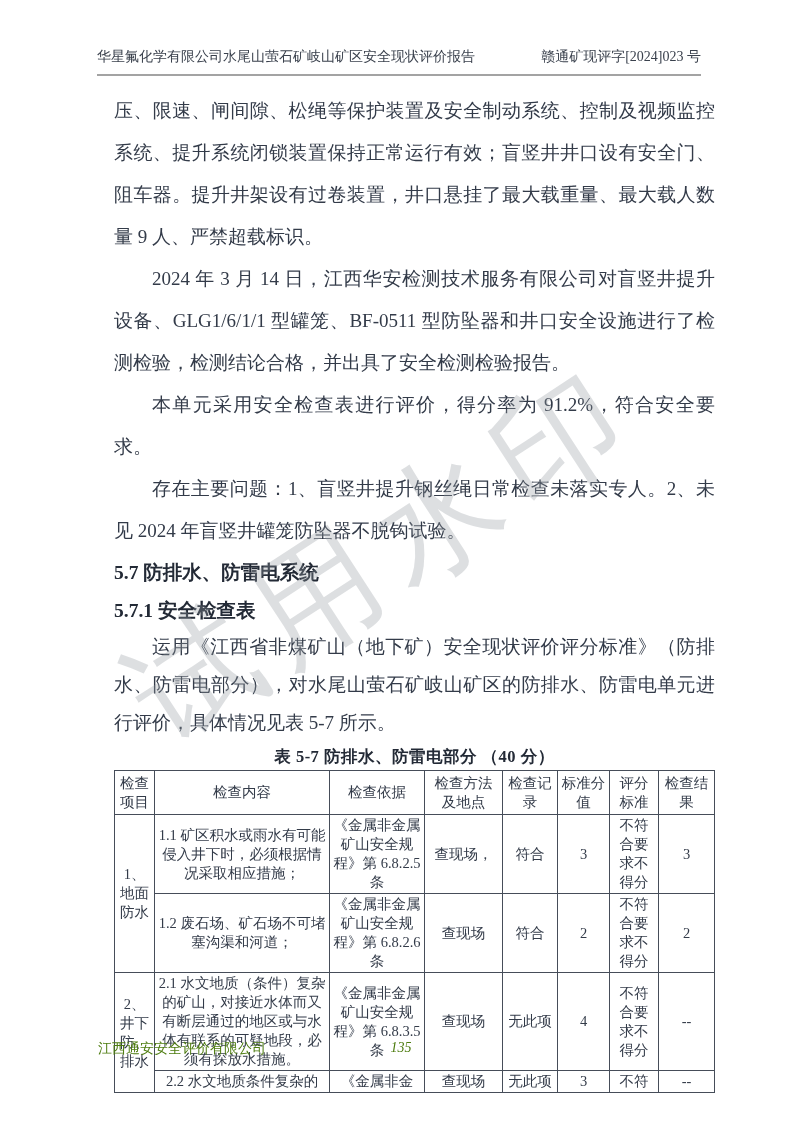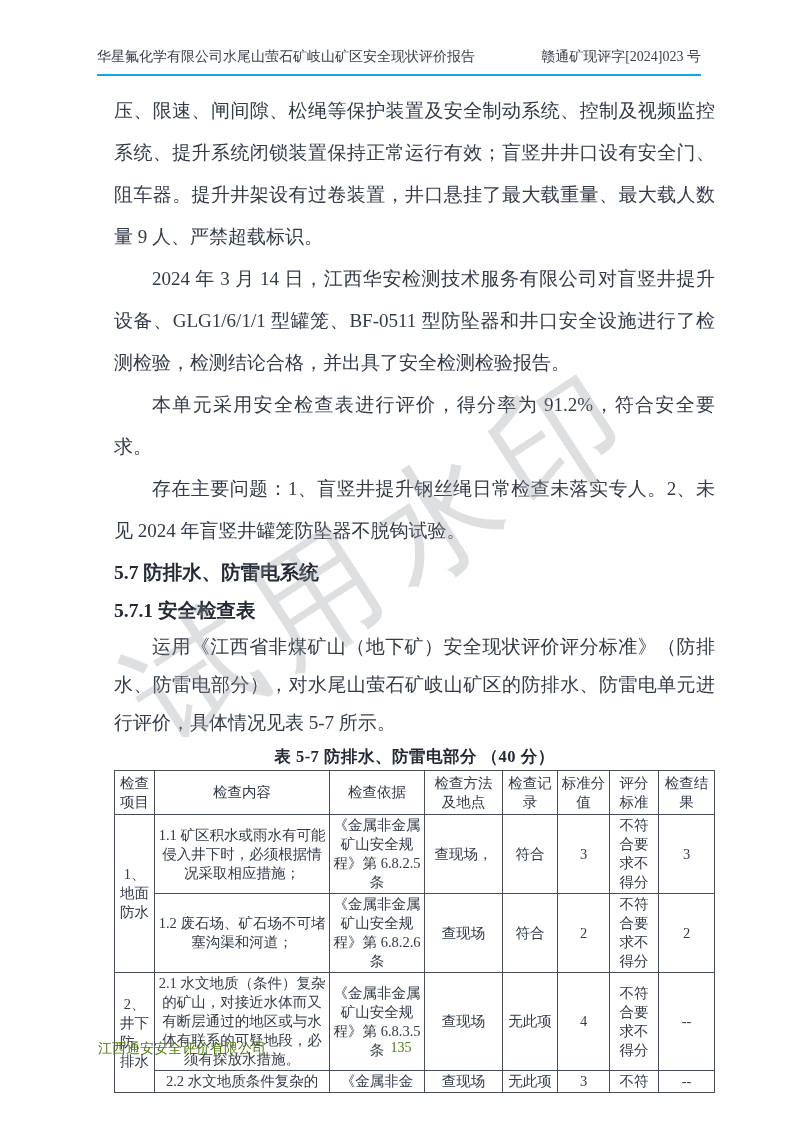--- a/index.html
+++ b/index.html
@@ -32,21 +32,21 @@
   
   header {
     position: absolute;
     top: 48px; left: 97px; right: 92px;
     display: flex;
     justify-content: space-between;
     align-items: flex-end;
     font-size: 14px;
     color: #3a414d;
     padding-bottom: 8px;
-    border-bottom: 2px solid #0ea5e9;
+    border-bottom: 2px solid #a3a3a3;
     z-index: 2;
   }
 
   
   main {
     position: absolute;
     top: 90px; left: 114px;
     width: 601px;
     z-index: 2;
   }
@@ -116,20 +116,21 @@
     position: absolute;
     top: 1040px; left: 98px; right: 93px;
     font-size: 14px;
     color: #4d7c0f;
     z-index: 2;
   }
   .footer-page {
     position: absolute;
     left: 4px; right: 0;
     text-align: center;
+    font-style: italic;
   }
 </style>
 </head>
 <body>
 
 <div class="page">
 
   <div class="watermark">试用水印</div>
 
   <header>

